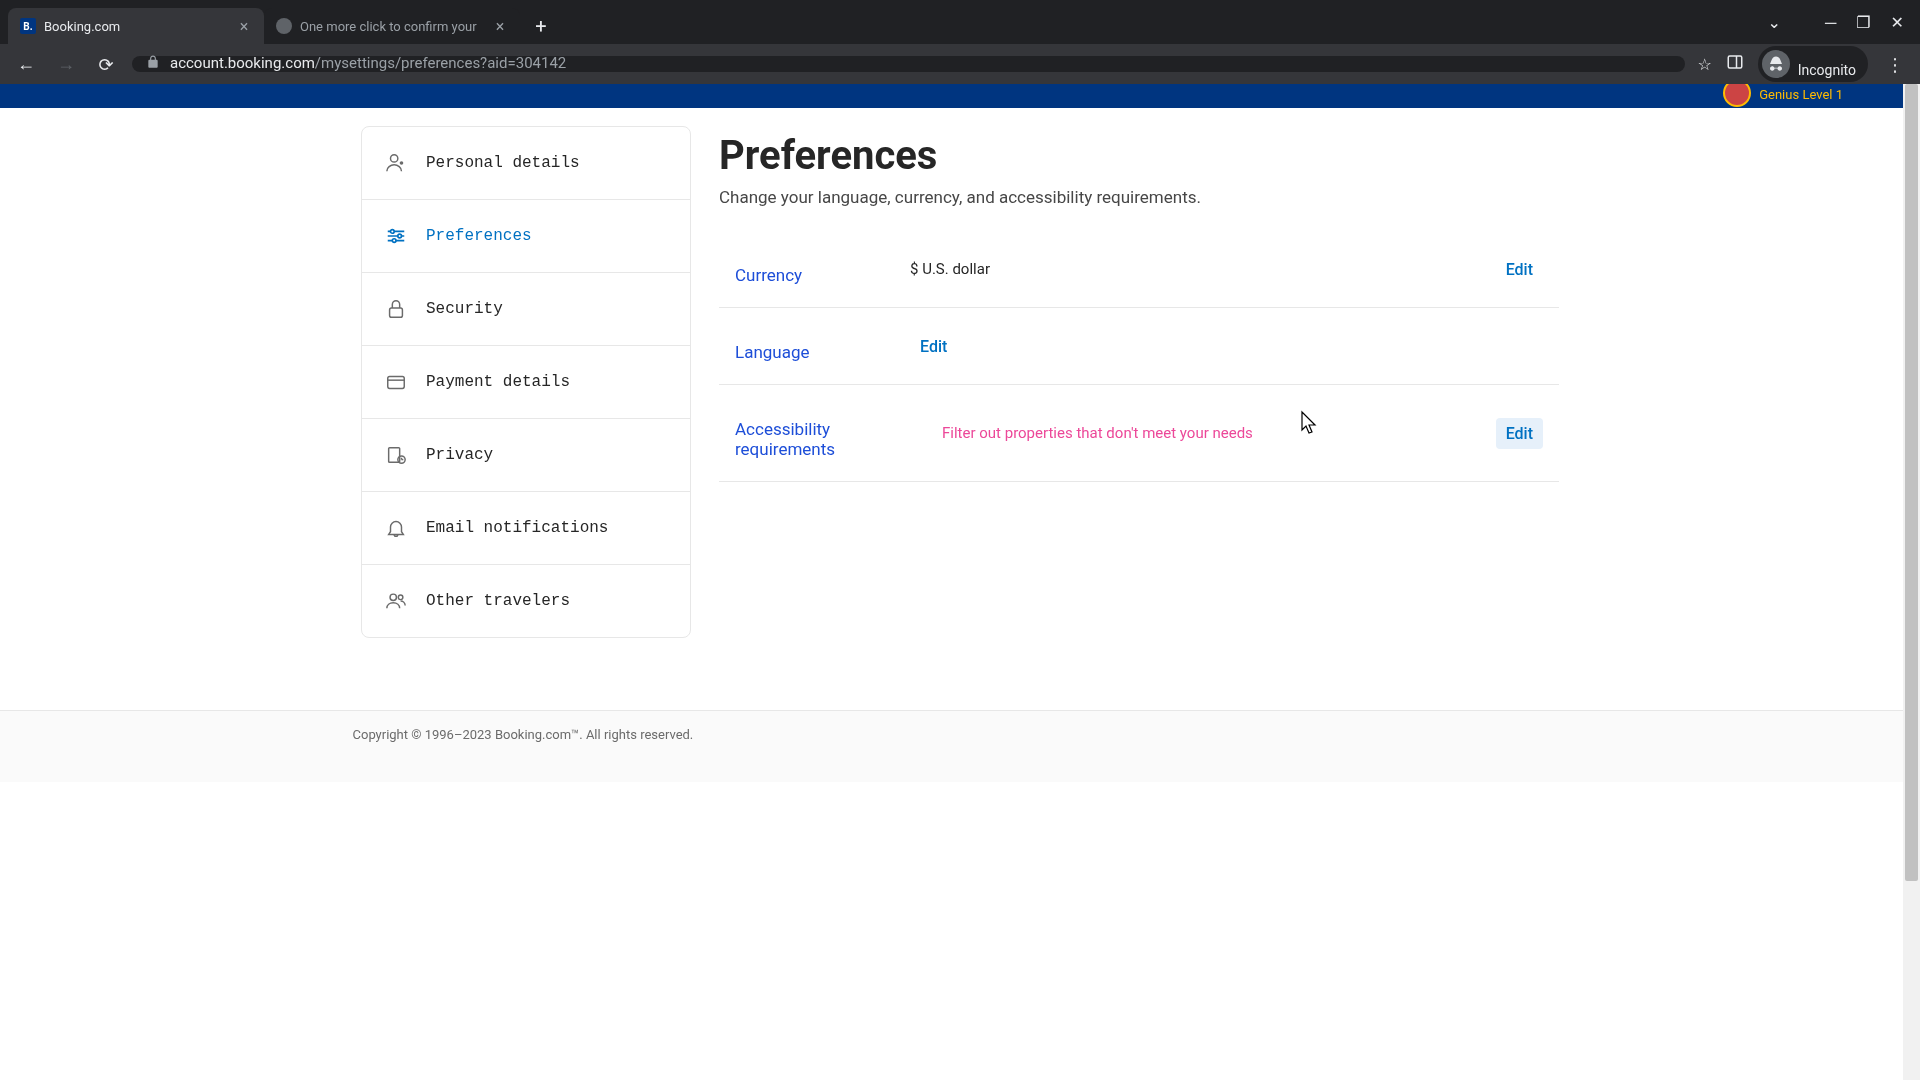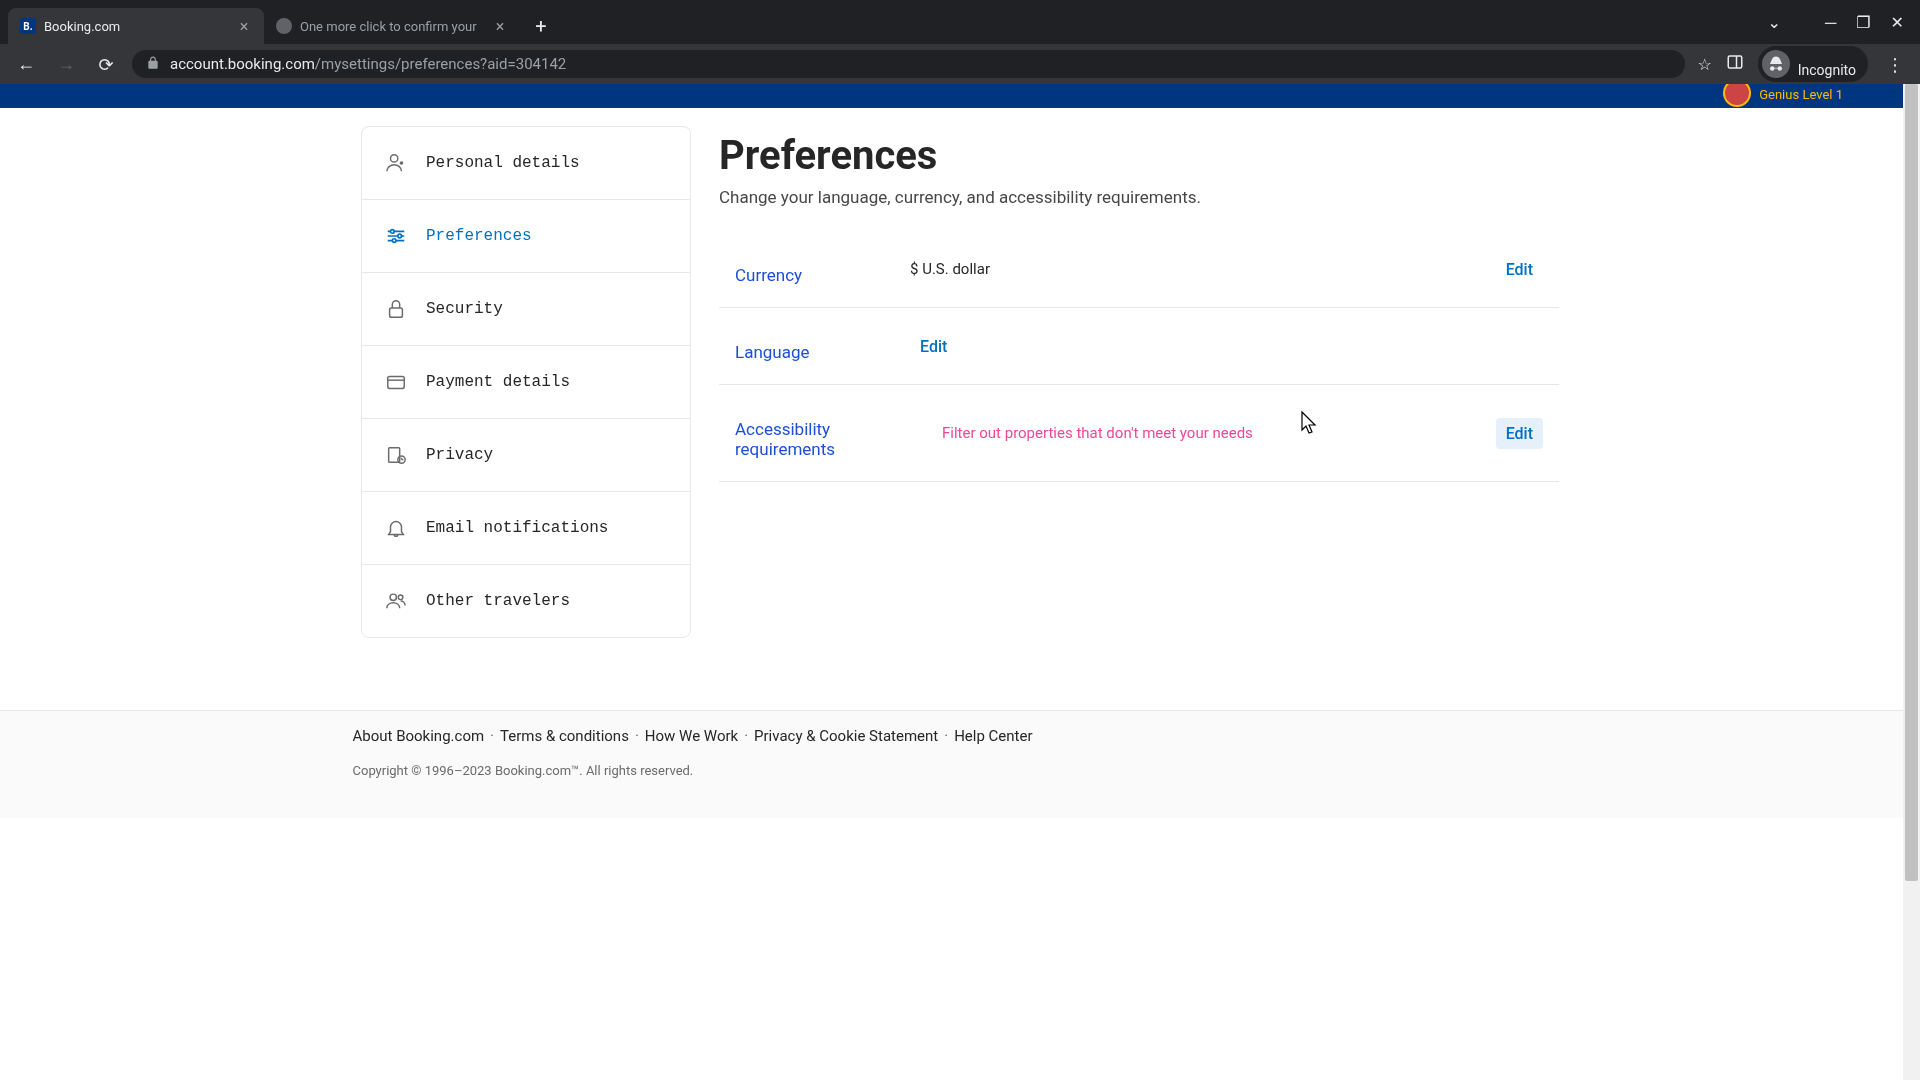--- a/index.html
+++ b/index.html
@@ -16,21 +16,21 @@
     .tab-title { flex: 1; white-space: nowrap; overflow: hidden; text-overflow: ellipsis; }
     .tab-close { width: 16px; height: 16px; display: flex; align-items: center; justify-content: center; color: #9aa0a6; font-size: 16px; cursor: pointer; }
     .tab-new { width: 30px; height: 30px; display: flex; align-items: center; justify-content: center; color: #e8eaed; font-size: 20px; margin-left: 6px; margin-bottom: 3px; cursor: pointer; }
     .window-controls { margin-left: auto; display: flex; gap: 20px; align-items: center; padding-right: 8px; color: #e8eaed; padding-bottom: 12px; }
     .window-controls span { cursor: pointer; font-size: 16px; }
     .chev-down { font-size: 14px; padding-right: 24px; }
     
     .addr-bar { height: 40px; background: #35363a; display: flex; align-items: center; padding: 0 12px; gap: 12px; }
     .nav-btn { width: 28px; height: 28px; display: flex; align-items: center; justify-content: center; color: #e8eaed; cursor: pointer; font-size: 18px; }
     .nav-btn.disabled { color: #5f6368; }
-    .url-field { flex: 1; height: 28px; background: #202124; border-radius: 16px; display: flex; align-items: center; padding: 0 14px; gap: 10px; color: #9aa0a6; font-size: 15px; }
+    .url-field { flex: 1; height: 16px; background: #202124; border-radius: 16px; display: flex; align-items: flex-end; padding: 0 14px; gap: 10px; color: #9aa0a6; font-size: 15px; }
     .url-host { color: #e8eaed; }
     .lock-icon { color: #9aa0a6; font-size: 14px; }
     .addr-right { display: flex; align-items: center; gap: 14px; color: #e8eaed; }
     .incognito-chip { display: flex; align-items: flex-end; gap: 8px; background: #202124; padding: 4px 12px 4px 4px; border-radius: 18px; font-size: 14px; }
     .incognito-ico { width: 28px; height: 28px; background: #5f6368; border-radius: 50%; display: flex; align-items: center; justify-content: center; }
     .menu-dots { font-size: 18px; cursor: pointer; padding: 0 4px; }
     
     
     .viewport { flex: 1; background: #fff; overflow-y: auto; position: relative; }
     .scrollbar-track { position: absolute; right: 0; top: 0; width: 17px; height: 100%; background: #f1f1f1; }
@@ -238,23 +238,20 @@
           <div class="setting-label">Accessibility requirements</div>
           <div class="setting-value muted">Filter out properties that don't meet your needs</div>
           <span class="edit-link hover">Edit</span>
         </div>
       </main>
     </div>
 
     <div class="footer-divider-area"></div>
     <footer class="footer">
       <div class="footer-inner">
-        <div class="footer-links">
-          <a>About Booking.com</a><span class="footer-sep">·</span><a>Terms &amp; conditions</a><span class="footer-sep">·</span><a>How We Work</a><span class="footer-sep">·</span><a>Privacy &amp; Cookie Statement</a><span class="footer-sep">·</span><a>Help Center</a>
-        </div>
         <div class="footer-copy">Copyright © 1996–2023 Booking.com™. All rights reserved.</div>
       </div>
     </footer>
 
     <div class="scrollbar-track">
       <div class="scrollbar-thumb"></div>
     </div>
   </div>
 </div>
 

